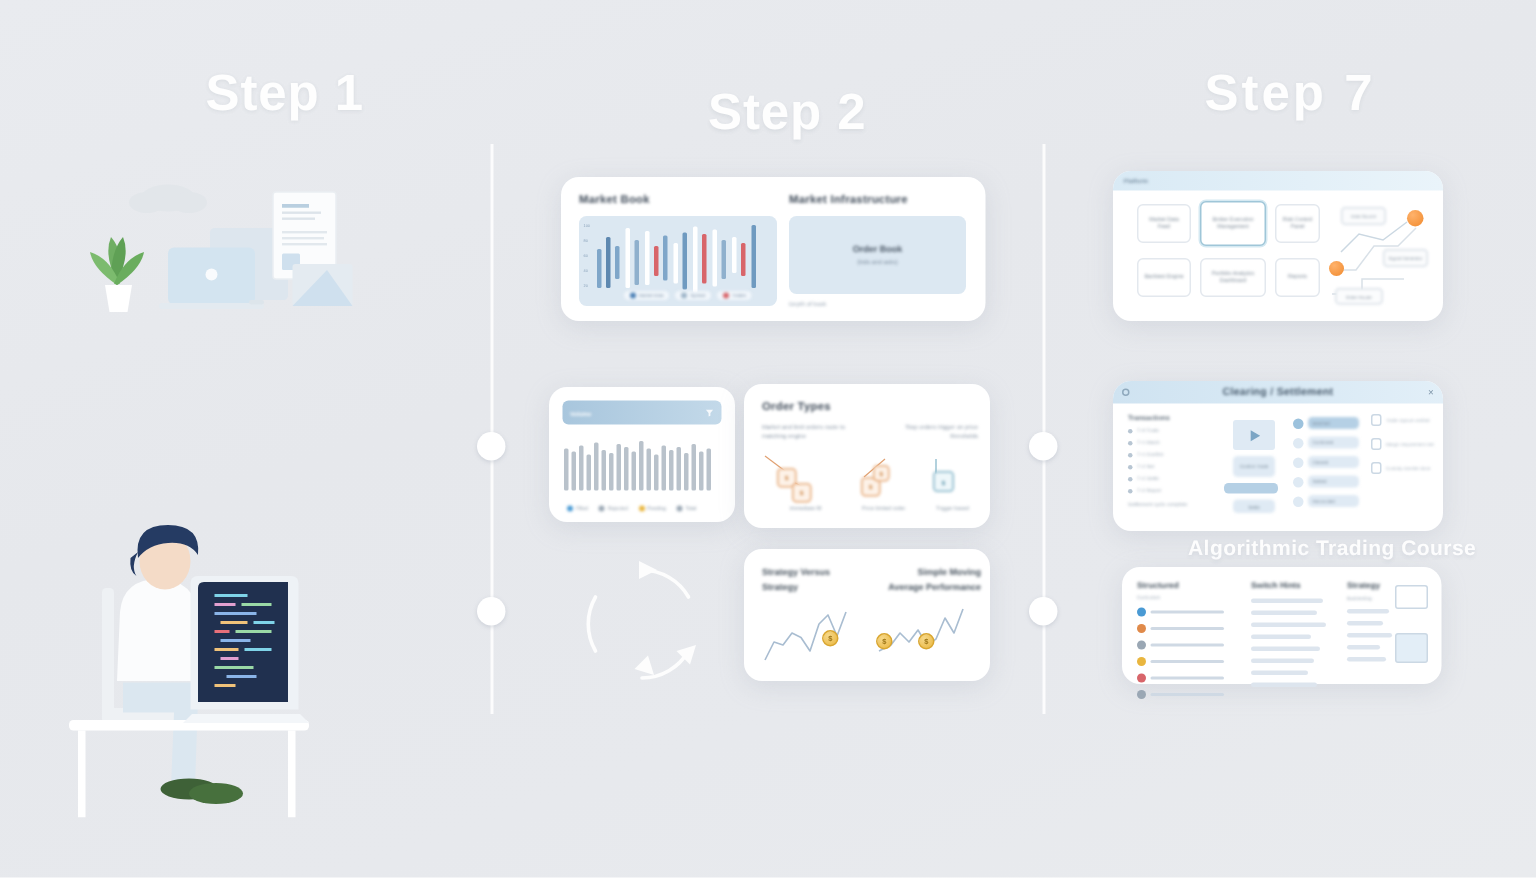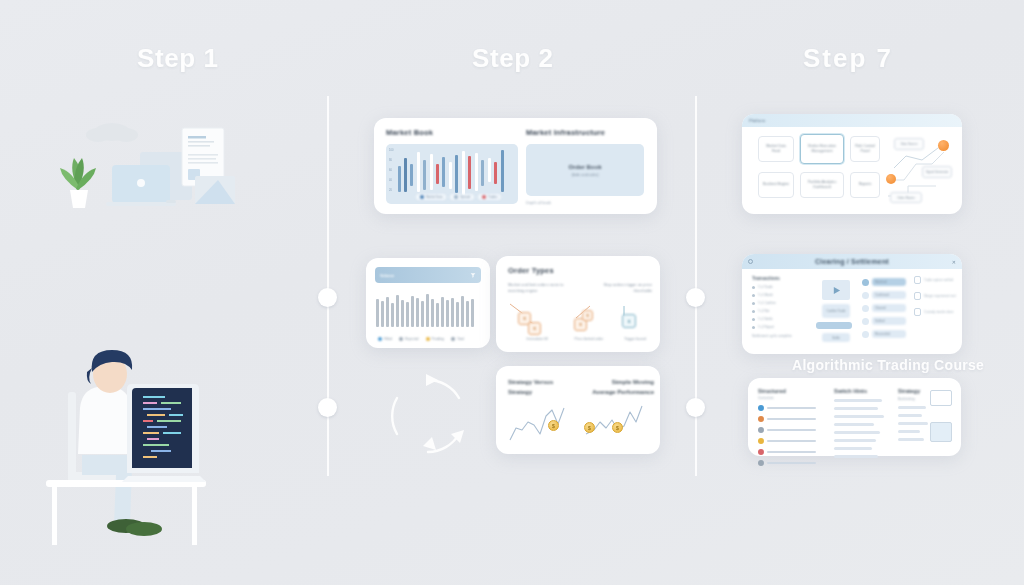--- a/index.html
+++ b/index.html
@@ -9,29 +9,29 @@
     overflow: hidden;
   }
   body {
     position: relative;
     background: linear-gradient(160deg, #e9ebef 0%, #e6e8ec 40%, #e7e9ed 70%, #e9ebee 100%);
   }
 
   
   .step-title {
     position: absolute;
-    font-size: 26px;
+    font-size: 34px;
     font-weight: 600;
     color: #ffffff;
     letter-spacing: 0.6px;
     text-shadow: 0 1px 3px rgba(200,205,212,.55);
     opacity: .96;
   }
   #step1-title { left: 137px; top: 43px; }
-  #step2-title { left: 472px; top: 43px; }
+  #step2-title { left: 472px; top: 56px; }
   #step3-title { left: 803px; top: 43px; letter-spacing: 2px; }
 
   
   .connector { position: absolute; width: 2px; background: rgba(255,255,255,.85); }
   #connector-left  { left: 327px; top: 96px; height: 380px; }
   #connector-right { left: 695px; top: 96px; height: 380px; }
   .node {
     position: absolute; width: 19px; height: 19px; border-radius: 50%;
     background: #ffffff; box-shadow: 0 1px 3px rgba(170,178,190,.45);
   }

